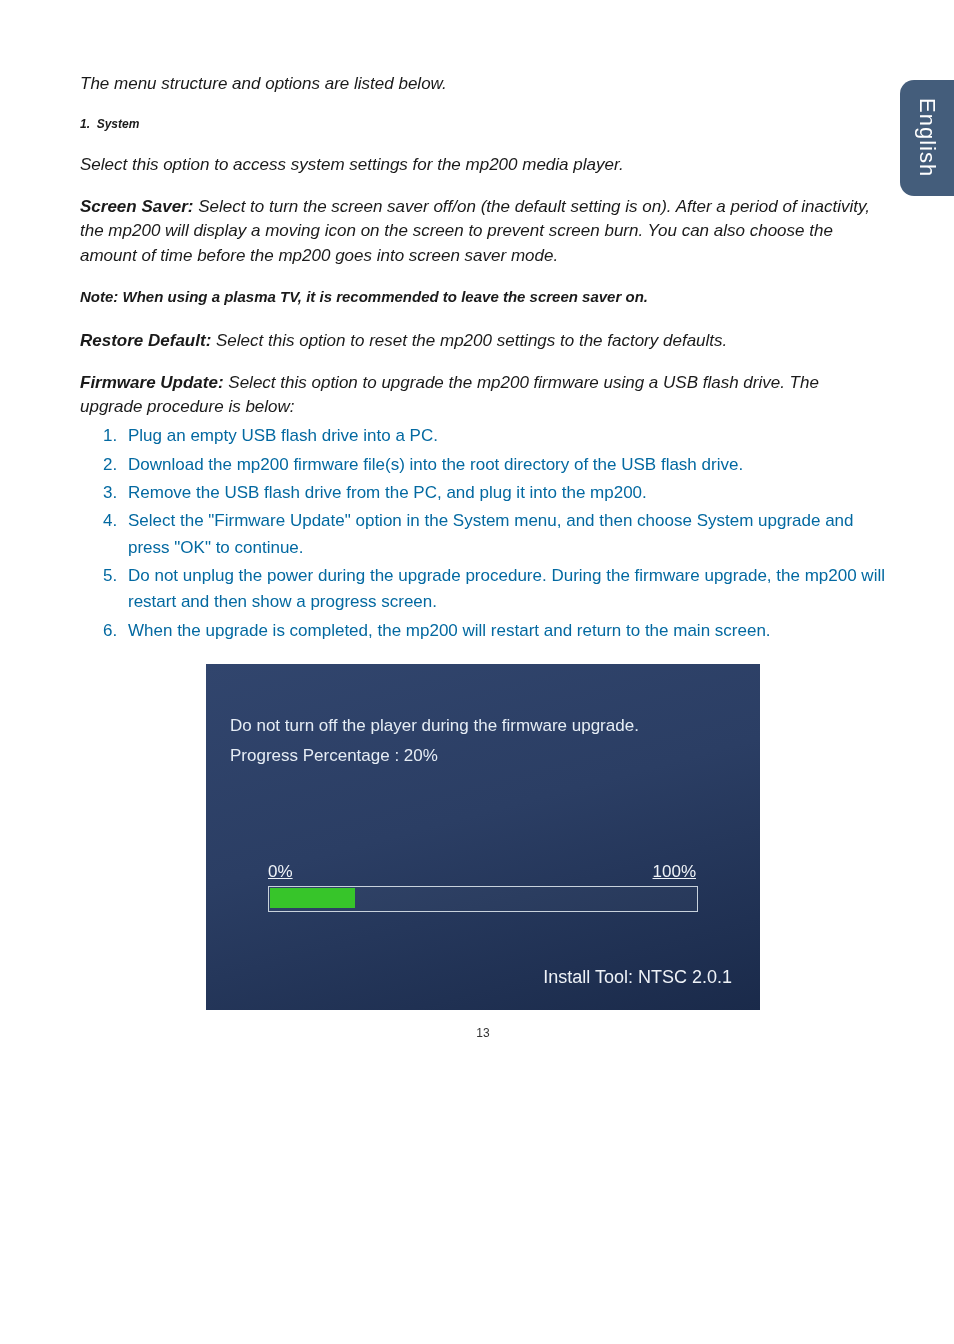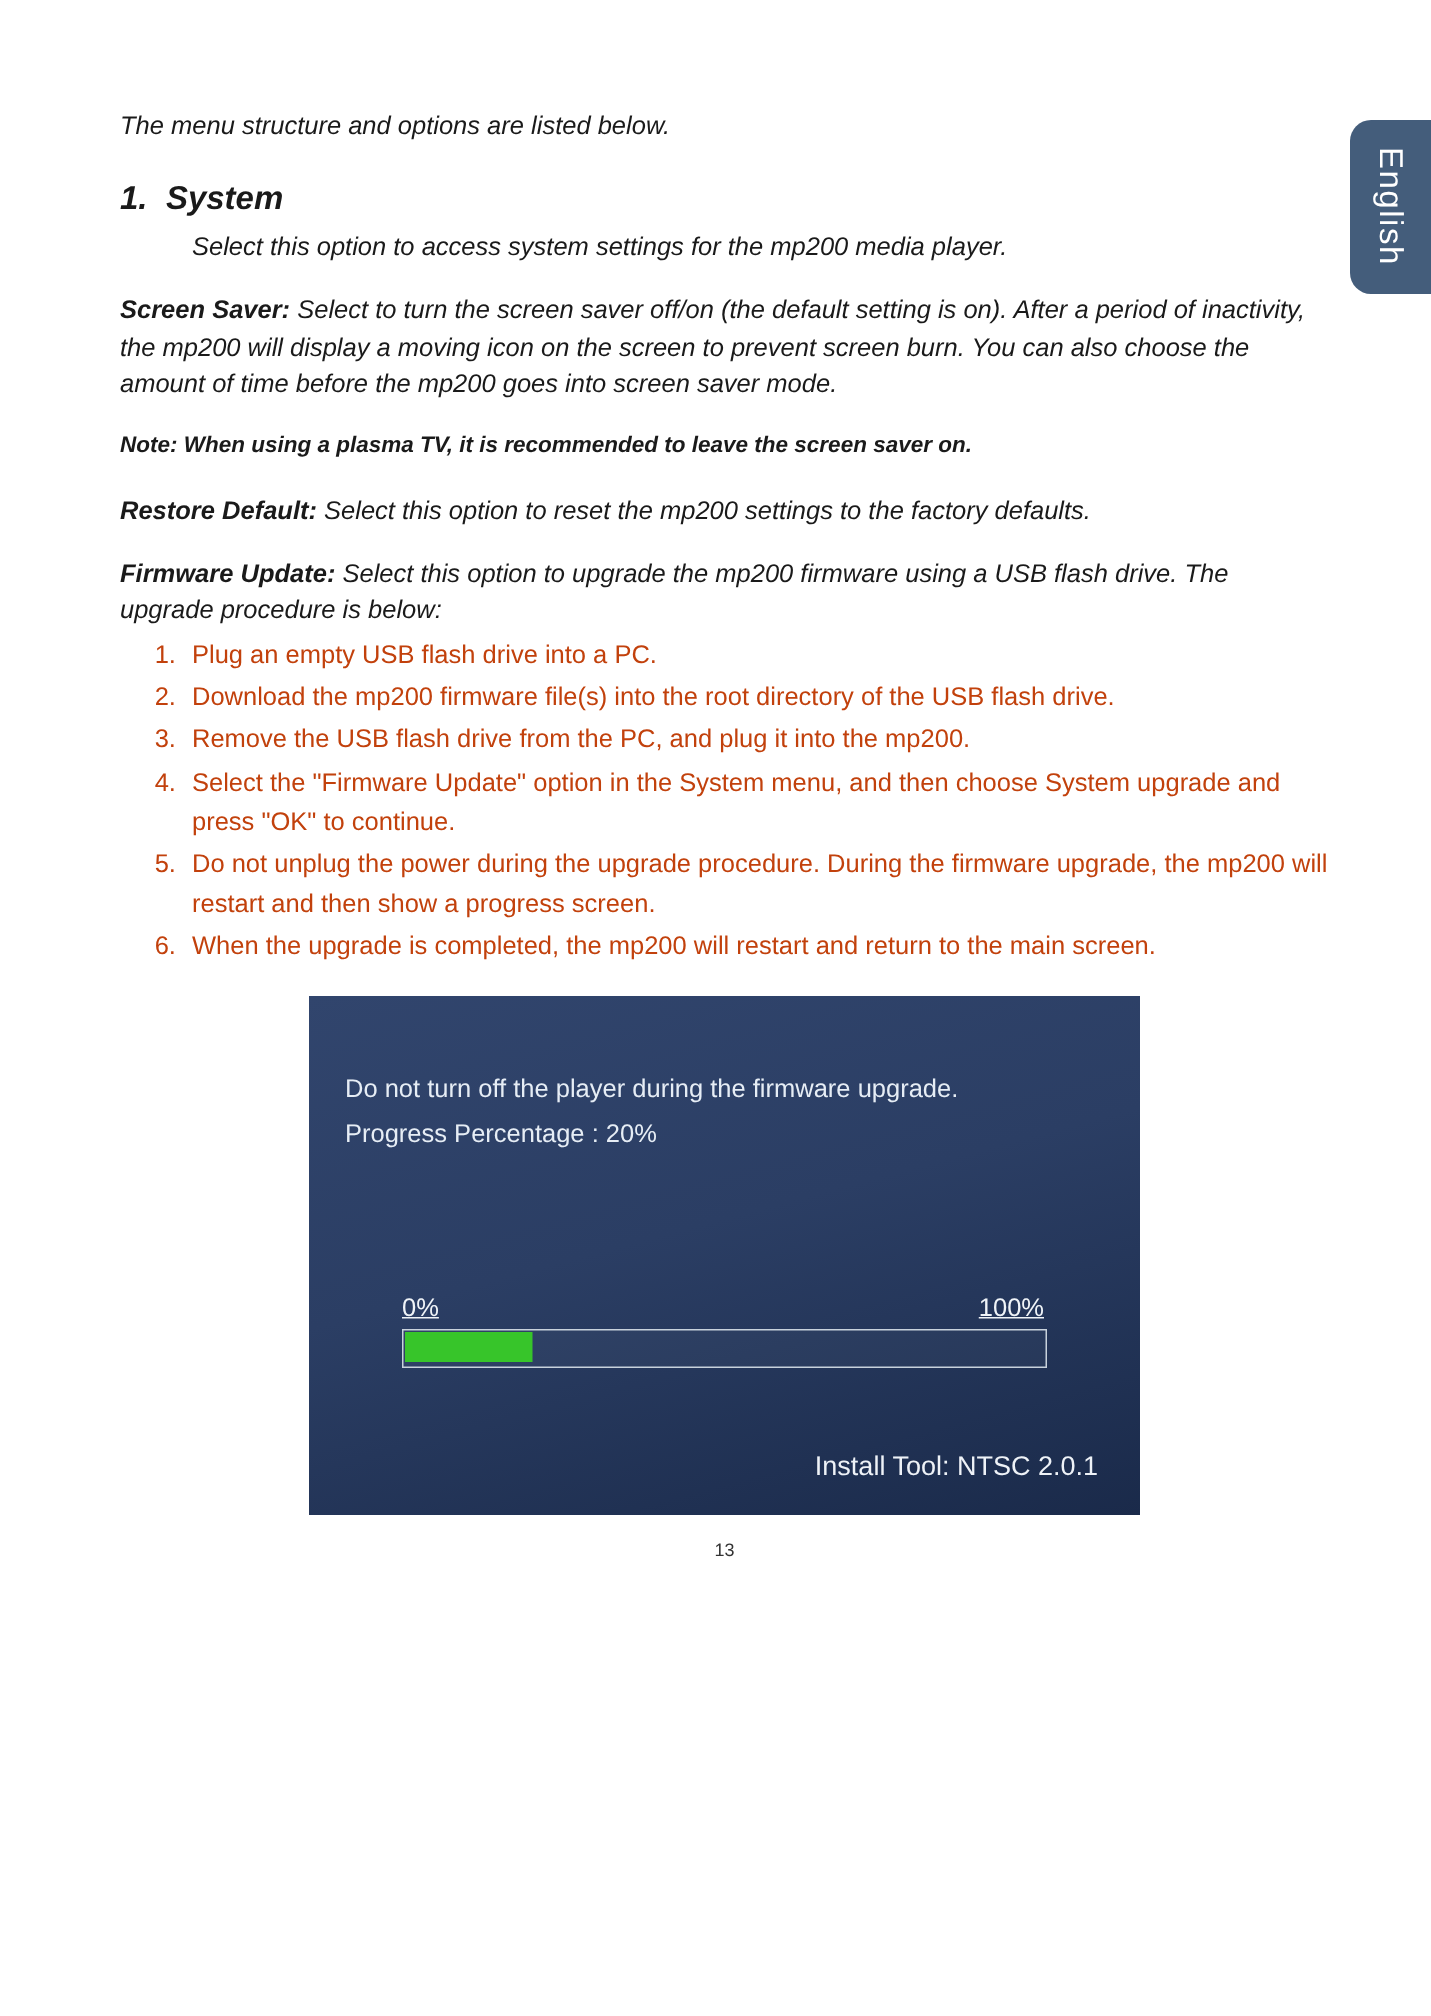--- a/index.html
+++ b/index.html
@@ -37,42 +37,41 @@
     font-family: Verdana, Arial, sans-serif;
   }
   p {
     font-size: 17px;
     line-height: 1.42;
     color: #1a1a1a;
     margin: 0 0 18px 0;
     font-style: italic;
   }
   .section-title {
-    margin: 20px 0 6px 0;
-    font-size: 22px;
+    margin: 20px 0 20px 0;
+    font-size: 12px;
     font-weight: bold;
   }
   .after-title {
     margin-top: 4px;
-    margin-left: 48px;
   }
   .emph {
     font-weight: bold;
   }
   .note {
     font-size: 15px;
     font-weight: bold;
     margin: 10px 0 22px 0;
   }
   ol.proc {
     margin: 4px 0 18px 20px;
     padding: 0 0 0 22px;
     font-size: 17px;
     line-height: 1.55;
-    color: #c2410c;
+    color: #0369a1;
   }
   ol.proc li {
     padding-left: 6px;
     margin-bottom: 2px;
   }
   .screenshot-wrap {
     display: flex;
     justify-content: center;
     margin-top: 20px;
   }

